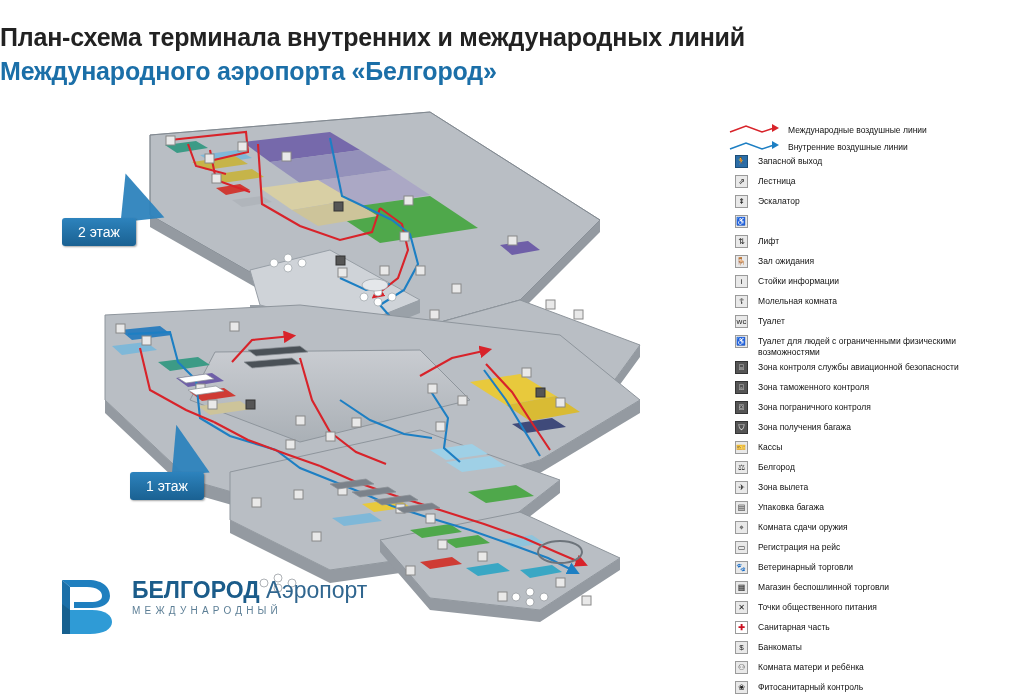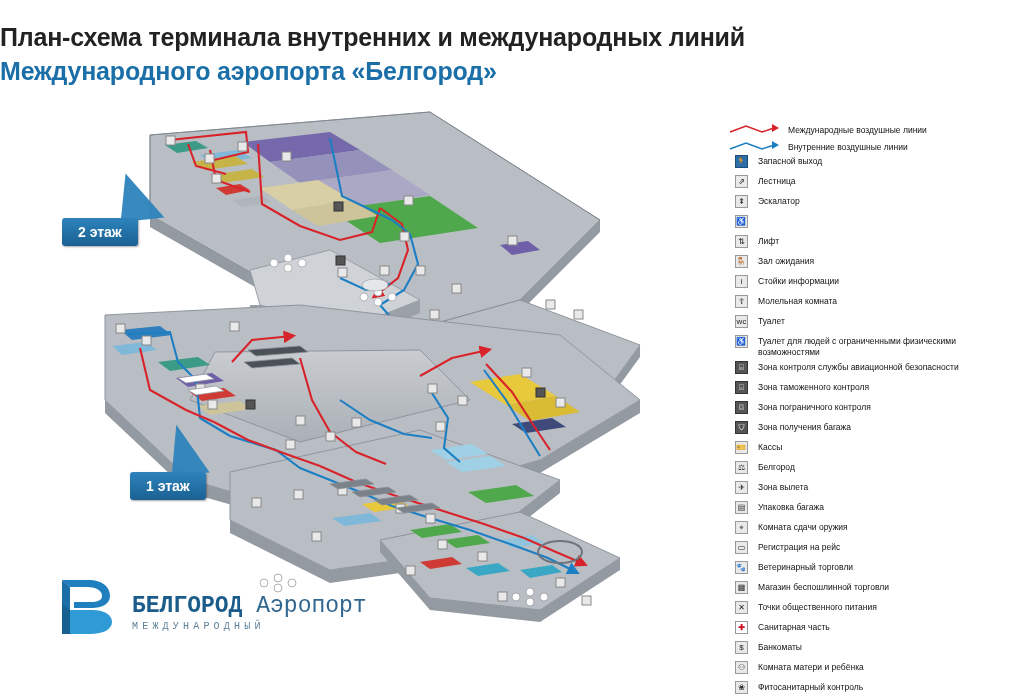--- a/index.html
+++ b/index.html
@@ -98,21 +98,21 @@
     line-height: 11px;
     padding-top: 1px;
   }
 
   
   .floor-badge {
     position: absolute;
     background: linear-gradient(#2d83bd, #1a6192);
     color: #fff;
     font-size: 14px;
-    font-weight: bold;
+    font-weight: normal;
     padding: 6px 16px;
     border-radius: 3px;
     box-shadow: 1px 1px 2px rgba(0,0,0,.35);
     white-space: nowrap;
   }
   #badge-floor2 { left: 62px; top: 218px; }
   #badge-floor1 { left: 117px; top: 472px; margin-left: 13px; }
   .badge-tail {
     position: absolute;
     width: 0; height: 0;
@@ -133,22 +133,21 @@
     transform: rotate(-4deg);
     opacity: .95;
   }
 
   
   #logo {
     position: absolute;
     left: 58px;
     top: 578px;
     display: flex;
-    align-items: flex-end;
-    font-family: Liberation Mono, monospace;
+    align-items: flex-start;
   }
   #logo-mark {
     width: 62px; height: 58px;
     position: relative;
     margin-right: 12px;
   }
   #logo-text-wrap { padding-bottom: 4px; }
   #logo-line1 {
     font-size: 23px;
     font-weight: bold;

